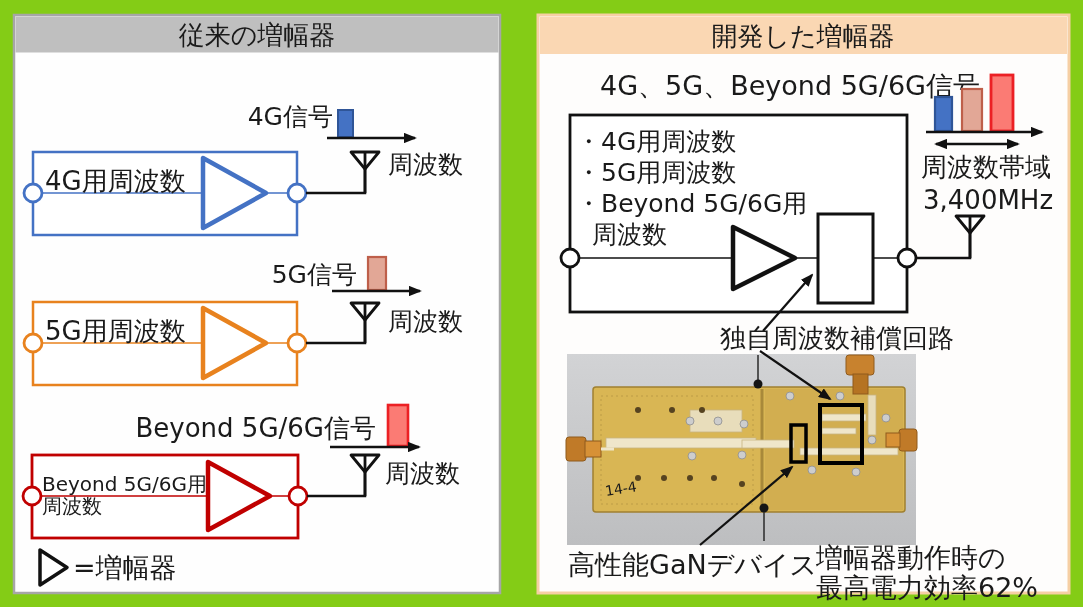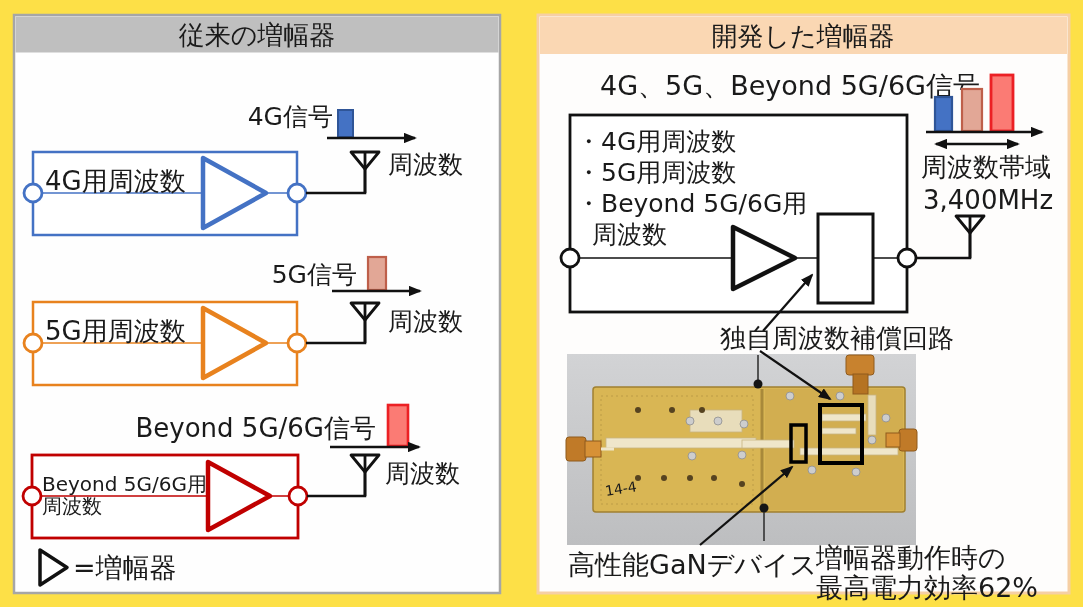--- a/index.html
+++ b/index.html
@@ -1,16 +1,16 @@
 <!DOCTYPE html>
 <html><head>
 <meta charset="utf-8">
 <style>
   html,body{margin:0;padding:0;background:#ffffff;}
-  .stage{position:relative;width:1083px;height:607px;background:#fde047;overflow:hidden;
+  .stage{position:relative;width:1083px;height:607px;background:#84cc16;overflow:hidden;
          font-family:"DejaVu Sans","Liberation Sans",sans-serif;}
   svg{position:absolute;left:0;top:0;}
   text{font-family:"DejaVu Sans","Liberation Sans",sans-serif;fill:#1a1a1a;}
 </style>
 </head>
 <body>
 
 <div class="stage">
 <svg width="1083" height="607" viewBox="0 0 1083 607">
   <defs>

